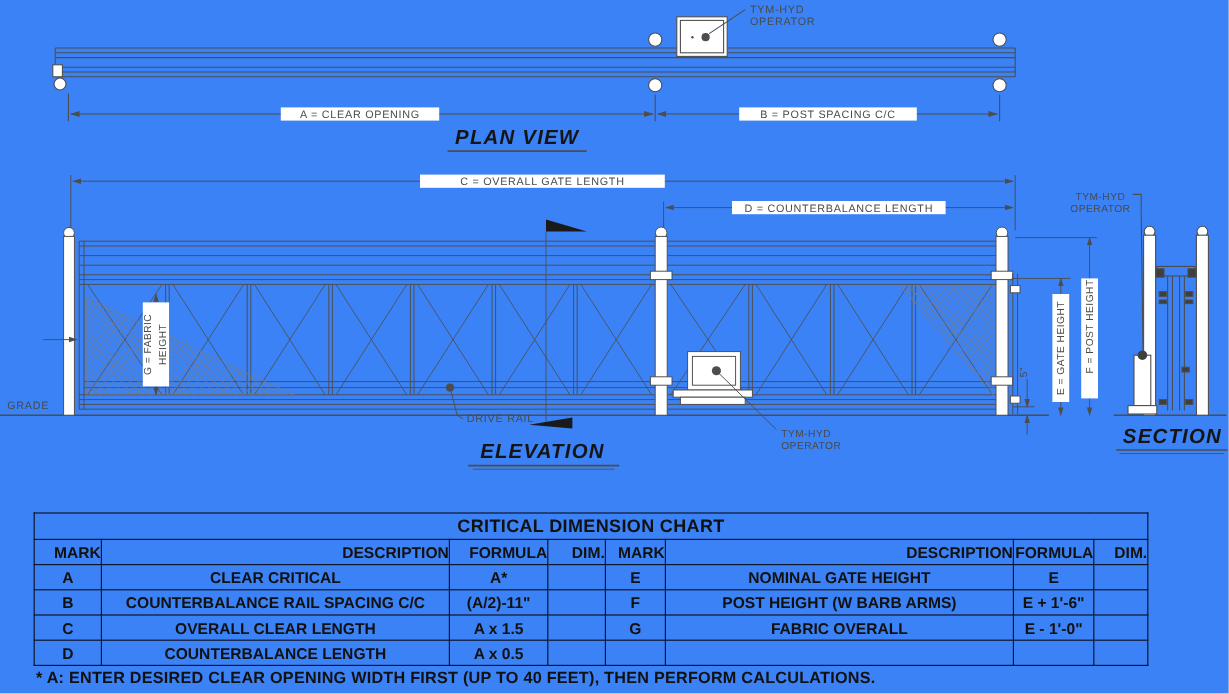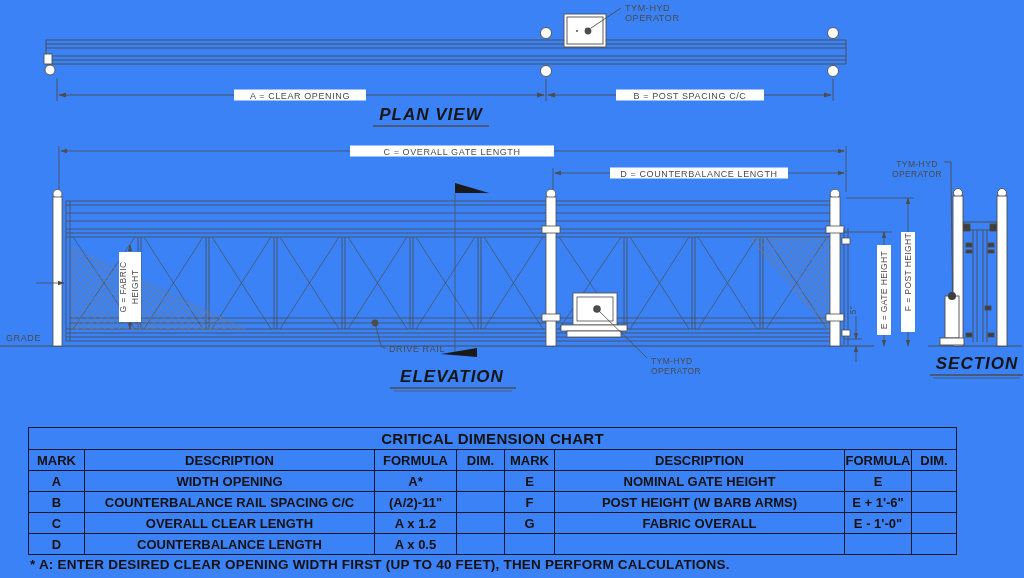--- a/index.html
+++ b/index.html
@@ -8,21 +8,21 @@
   svg text{font-family:"Liberation Sans", sans-serif;}
   .cadlbl{font-size:9px;letter-spacing:.6px;fill:#4a4a4a;}
   .cadlbl-sm{font-size:8.5px;letter-spacing:.4px;fill:#4a4a4a;}
   .viewtitle{font-size:17px;font-weight:bold;font-style:italic;letter-spacing:1px;fill:#151515;}
   
   #dimtable{position:absolute;left:28px;top:427px;width:928px;border-collapse:collapse;
             table-layout:fixed;}
   #dimtable td{border:1px solid #0f172a;font-size:13px;font-weight:bold;color:#111;
                text-align:center;padding:0;height:20px;white-space:nowrap;overflow:hidden;}
   #dimtable .title-cell{font-size:15px;height:21px;letter-spacing:.3px;}
-  #dimtable .hdr{font-size:13px;}
+  #dimtable .hdr{font-size:13px;text-align:right;}
   #footnote{position:absolute;left:30px;top:557px;font-size:13.5px;font-weight:bold;color:#111;
             letter-spacing:.2px;text-align:right;}
 </style>
 </head>
 <body>
 
 <div id="stage">
 
 <svg width="1024" height="420" viewBox="0 0 1024 420">
   <defs>
@@ -300,42 +300,42 @@
       <td class="hdr">DESCRIPTION</td>
       <td class="hdr">FORMULA</td>
       <td class="hdr">DIM.</td>
       <td class="hdr">MARK</td>
       <td class="hdr">DESCRIPTION</td>
       <td class="hdr">FORMULA</td>
       <td class="hdr">DIM.</td>
     </tr>
     <tr>
       <td>A</td>
-      <td>WIDTH OPENING</td>
+      <td>CLEAR CRITICAL</td>
       <td>A*</td>
       <td></td>
       <td>E</td>
       <td>NOMINAL GATE HEIGHT</td>
       <td>E</td>
       <td></td>
     </tr>
     <tr>
       <td>B</td>
       <td>COUNTERBALANCE RAIL SPACING C/C</td>
       <td>(A/2)-11"</td>
       <td></td>
       <td>F</td>
       <td>POST HEIGHT (W BARB ARMS)</td>
       <td>E + 1'-6"</td>
       <td></td>
     </tr>
     <tr>
       <td>C</td>
       <td>OVERALL CLEAR LENGTH</td>
-      <td>A x 1.2</td>
+      <td>A x 1.5</td>
       <td></td>
       <td>G</td>
       <td>FABRIC OVERALL</td>
       <td>E - 1'-0"</td>
       <td></td>
     </tr>
     <tr>
       <td>D</td>
       <td>COUNTERBALANCE LENGTH</td>
       <td>A x 0.5</td>

